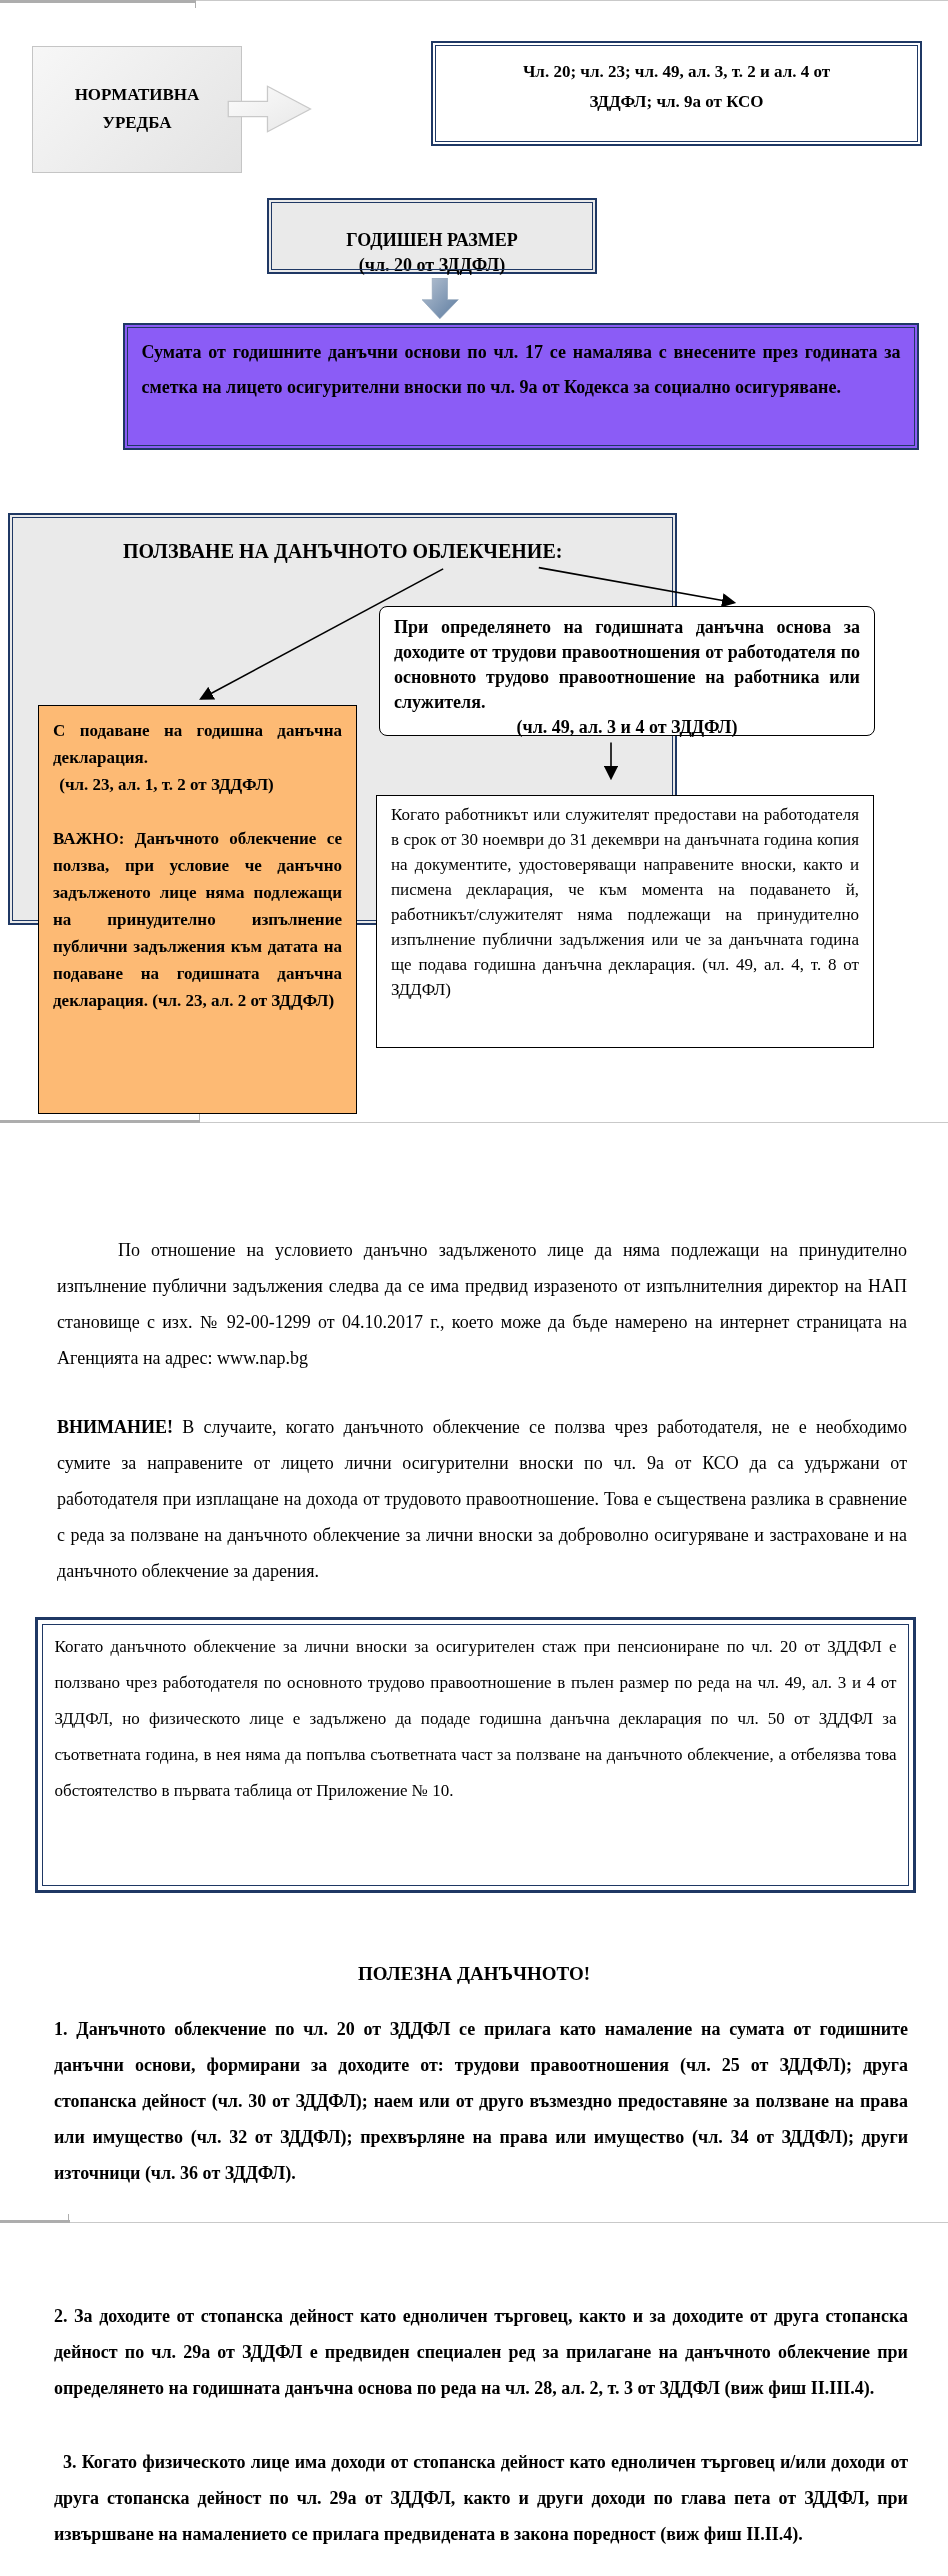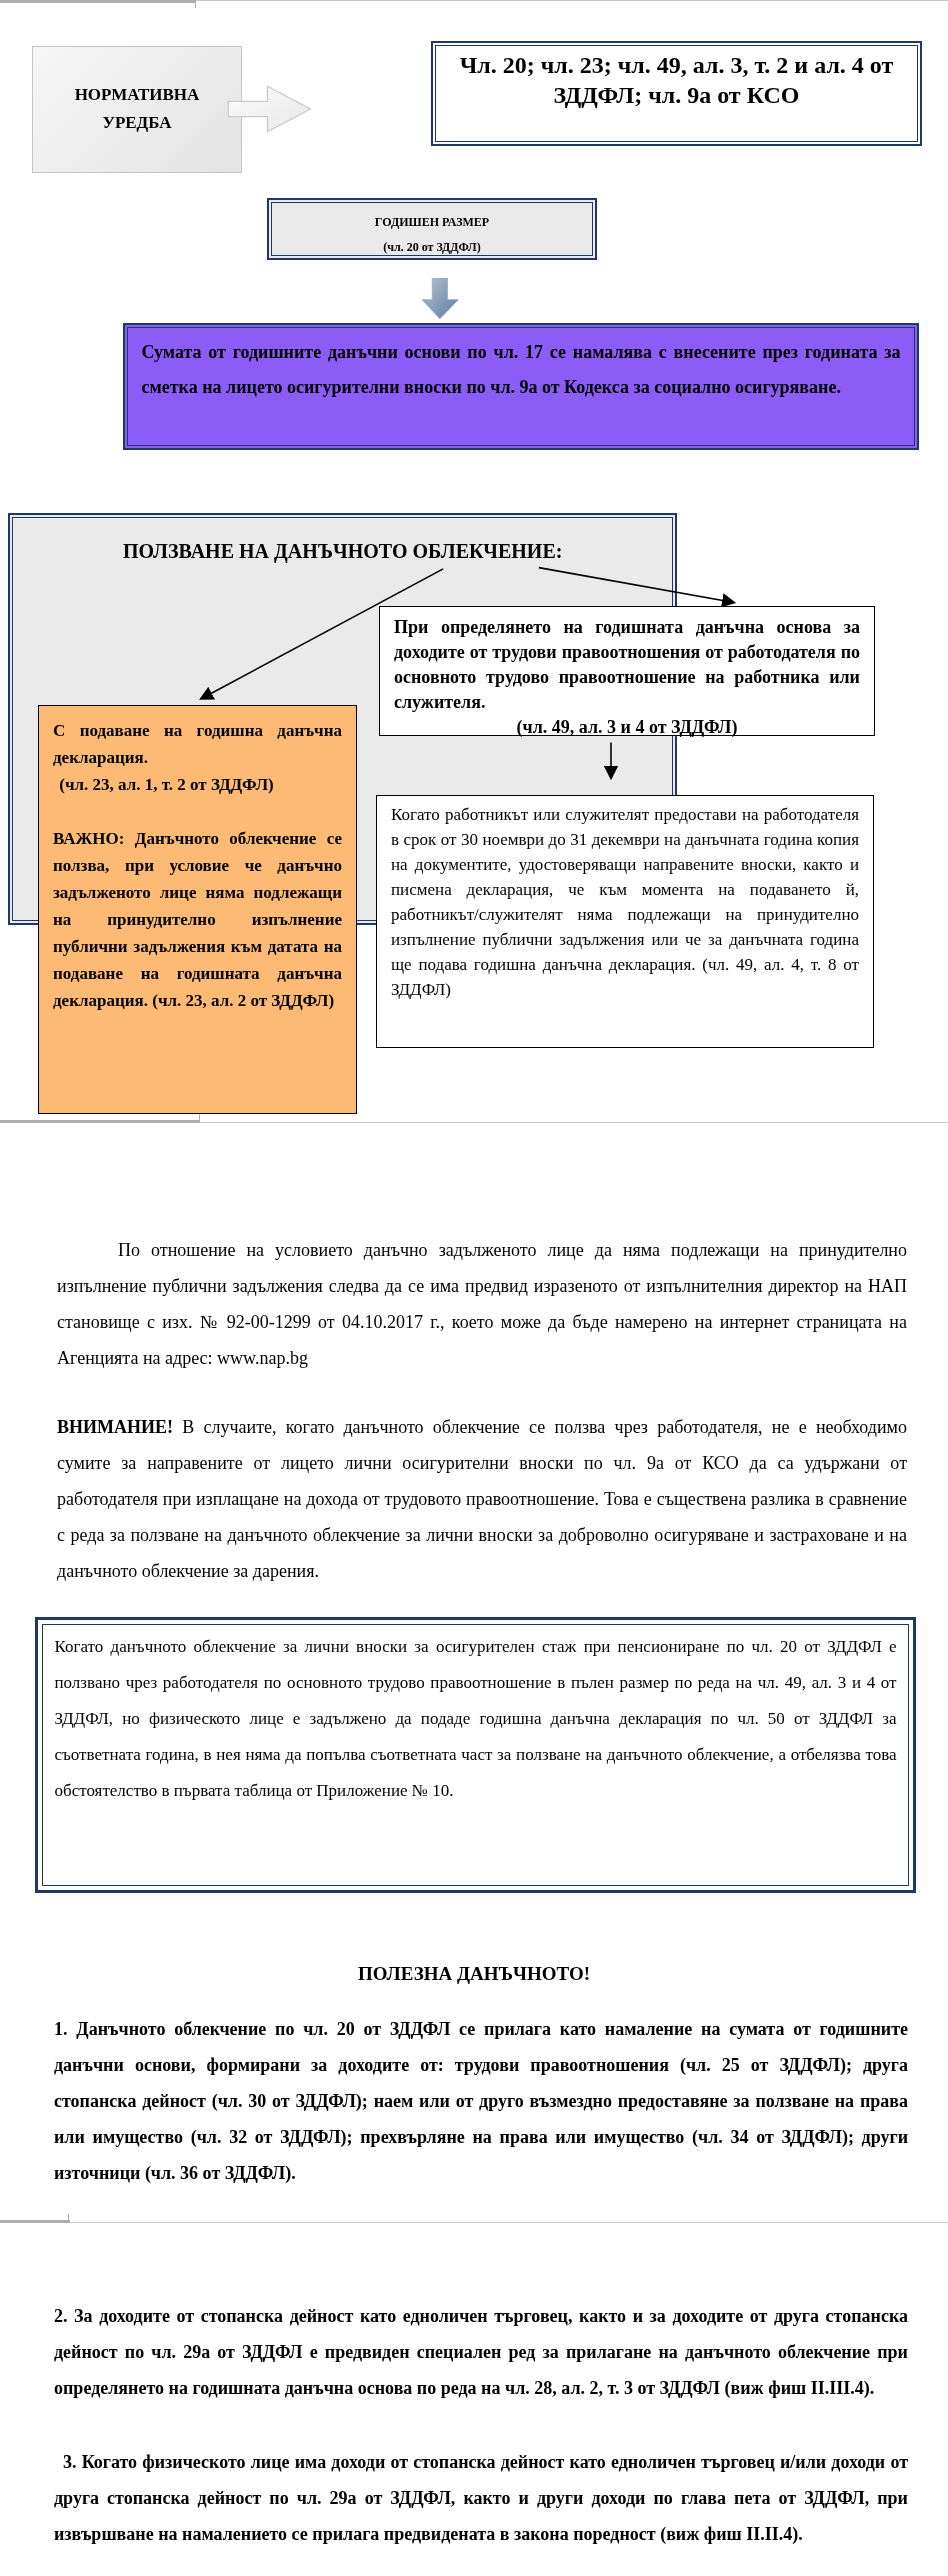--- a/index.html
+++ b/index.html
@@ -53,26 +53,26 @@
   <svg class="abs" style="left:227px;top:81px;" width="86" height="56" viewBox="0 0 136 88">
     <defs>
       <linearGradient id="gA" x1="0" y1="0" x2="1" y2="1">
         <stop offset="0" stop-color="#fcfcfc"></stop>
           <stop offset="1" stop-color="#e7e7e7"></stop>
       </linearGradient>
     </defs>
     <polygon points="2,32 64,32 64,8 132,44 64,80 64,56 2,56" fill="url(#gA)" stroke="#c9c9c9" stroke-width="2"></polygon>
   </svg>
 
-  <div class="abs dbl ctr bold" style="left:431px;top:41px;width:491px;height:105px;background:#fff;box-sizing:border-box;font-size:24px;line-height:30px;padding-top:7px;">
+  <div class="abs dbl ctr bold" style="left:431px;top:41px;width:491px;height:105px;background:#fff;box-sizing:border-box;font-size:17px;line-height:30px;padding-top:14px;">
     <p>Чл. 20; чл. 23; чл. 49, ал. 3, т. 2 и ал. 4 от</p>
     <p>ЗДДФЛ; чл. 9а от КСО</p>
   </div>
 
-  <div class="abs dbl ctr bold" style="left:267px;top:198px;width:330px;height:62px;background:var(--gray-fill);box-sizing:border-box;font-size:12px;line-height:25px;padding-top:10px;">
+  <div class="abs dbl ctr bold" style="left:267px;top:198px;width:330px;height:76px;background:var(--gray-fill);box-sizing:border-box;font-size:18px;line-height:25px;padding-top:28px;">
     <p>ГОДИШЕН РАЗМЕР</p>
     <p>(чл. 20 от ЗДДФЛ)</p>
   </div>
 
   <svg class="abs" style="left:422px;top:278px;" width="37" height="42" viewBox="0 0 58 66">
     <defs>
       <linearGradient id="gB" x1="0" y1="0" x2="1" y2="1">
         <stop offset="0" stop-color="#b7c3d3"></stop>
           <stop offset="1" stop-color="#5d7ca0"></stop>
       </linearGradient>
@@ -92,21 +92,21 @@
     <defs>
       <marker id="ah" markerWidth="9" markerHeight="9" refX="7.5" refY="4.5" orient="auto">
         <path d="M0,0 L9,4.5 L0,9 z" fill="#000"></path>
       </marker>
     </defs>
     <line x1="687" y1="88" x2="305" y2="293" stroke="#000" stroke-width="2.5" marker-end="url(#ah)"></line>
     <line x1="838" y1="86" x2="1146" y2="141" stroke="#000" stroke-width="2.5" marker-end="url(#ah)"></line>
     <line x1="952" y1="362" x2="952" y2="418" stroke="#000" stroke-width="2.5" marker-end="url(#ah)"></line>
   </svg>
 
-  <div class="abs blackbox2 bold" style="left:379px;top:606px;width:496px;height:130px;box-sizing:border-box;font-size:18px;line-height:25px;padding:7.6px 14px 3.8px;">
+  <div class="abs blackbox2 bold" style="left:379px;top:606px;width:496px;height:130px;box-sizing:border-box;font-size:18px;line-height:25px;padding:7.6px 14px 3.8px;border-radius:8px;">
     <p class="just">При определянето на годишната данъчна основа за доходите от трудови правоотношения от работодателя по основното трудово правоотношение на работника или служителя.</p>
     <p class="ctr">(чл. 49, ал. 3 и 4 от ЗДДФЛ)</p>
   </div>
 
   <div class="abs blackbox2 just" style="left:376px;top:795px;width:498px;height:253px;box-sizing:border-box;font-size:17px;line-height:25px;padding:6px 14px;">
     <p>Когато работникът или служителят предостави на работодателя в срок от 30 ноември до 31 декември на данъчната година копия на документите, удостоверяващи направените вноски, както и писмена декларация, че към момента на подаването й, работникът/служителят няма подлежащи на принудително изпълнение публични задължения или че за данъчната година ще подава годишна данъчна декларация. (чл. 49, ал. 4, т. 8 от ЗДДФЛ)</p>
   </div>
 
   <div class="abs blackbox bold" style="left:38px;top:705px;width:319px;height:409px;box-sizing:border-box;font-size:17px;line-height:27px;padding:11.4px 14px;">
     <p class="just">С подаване на годишна данъчна декларация.</p>

